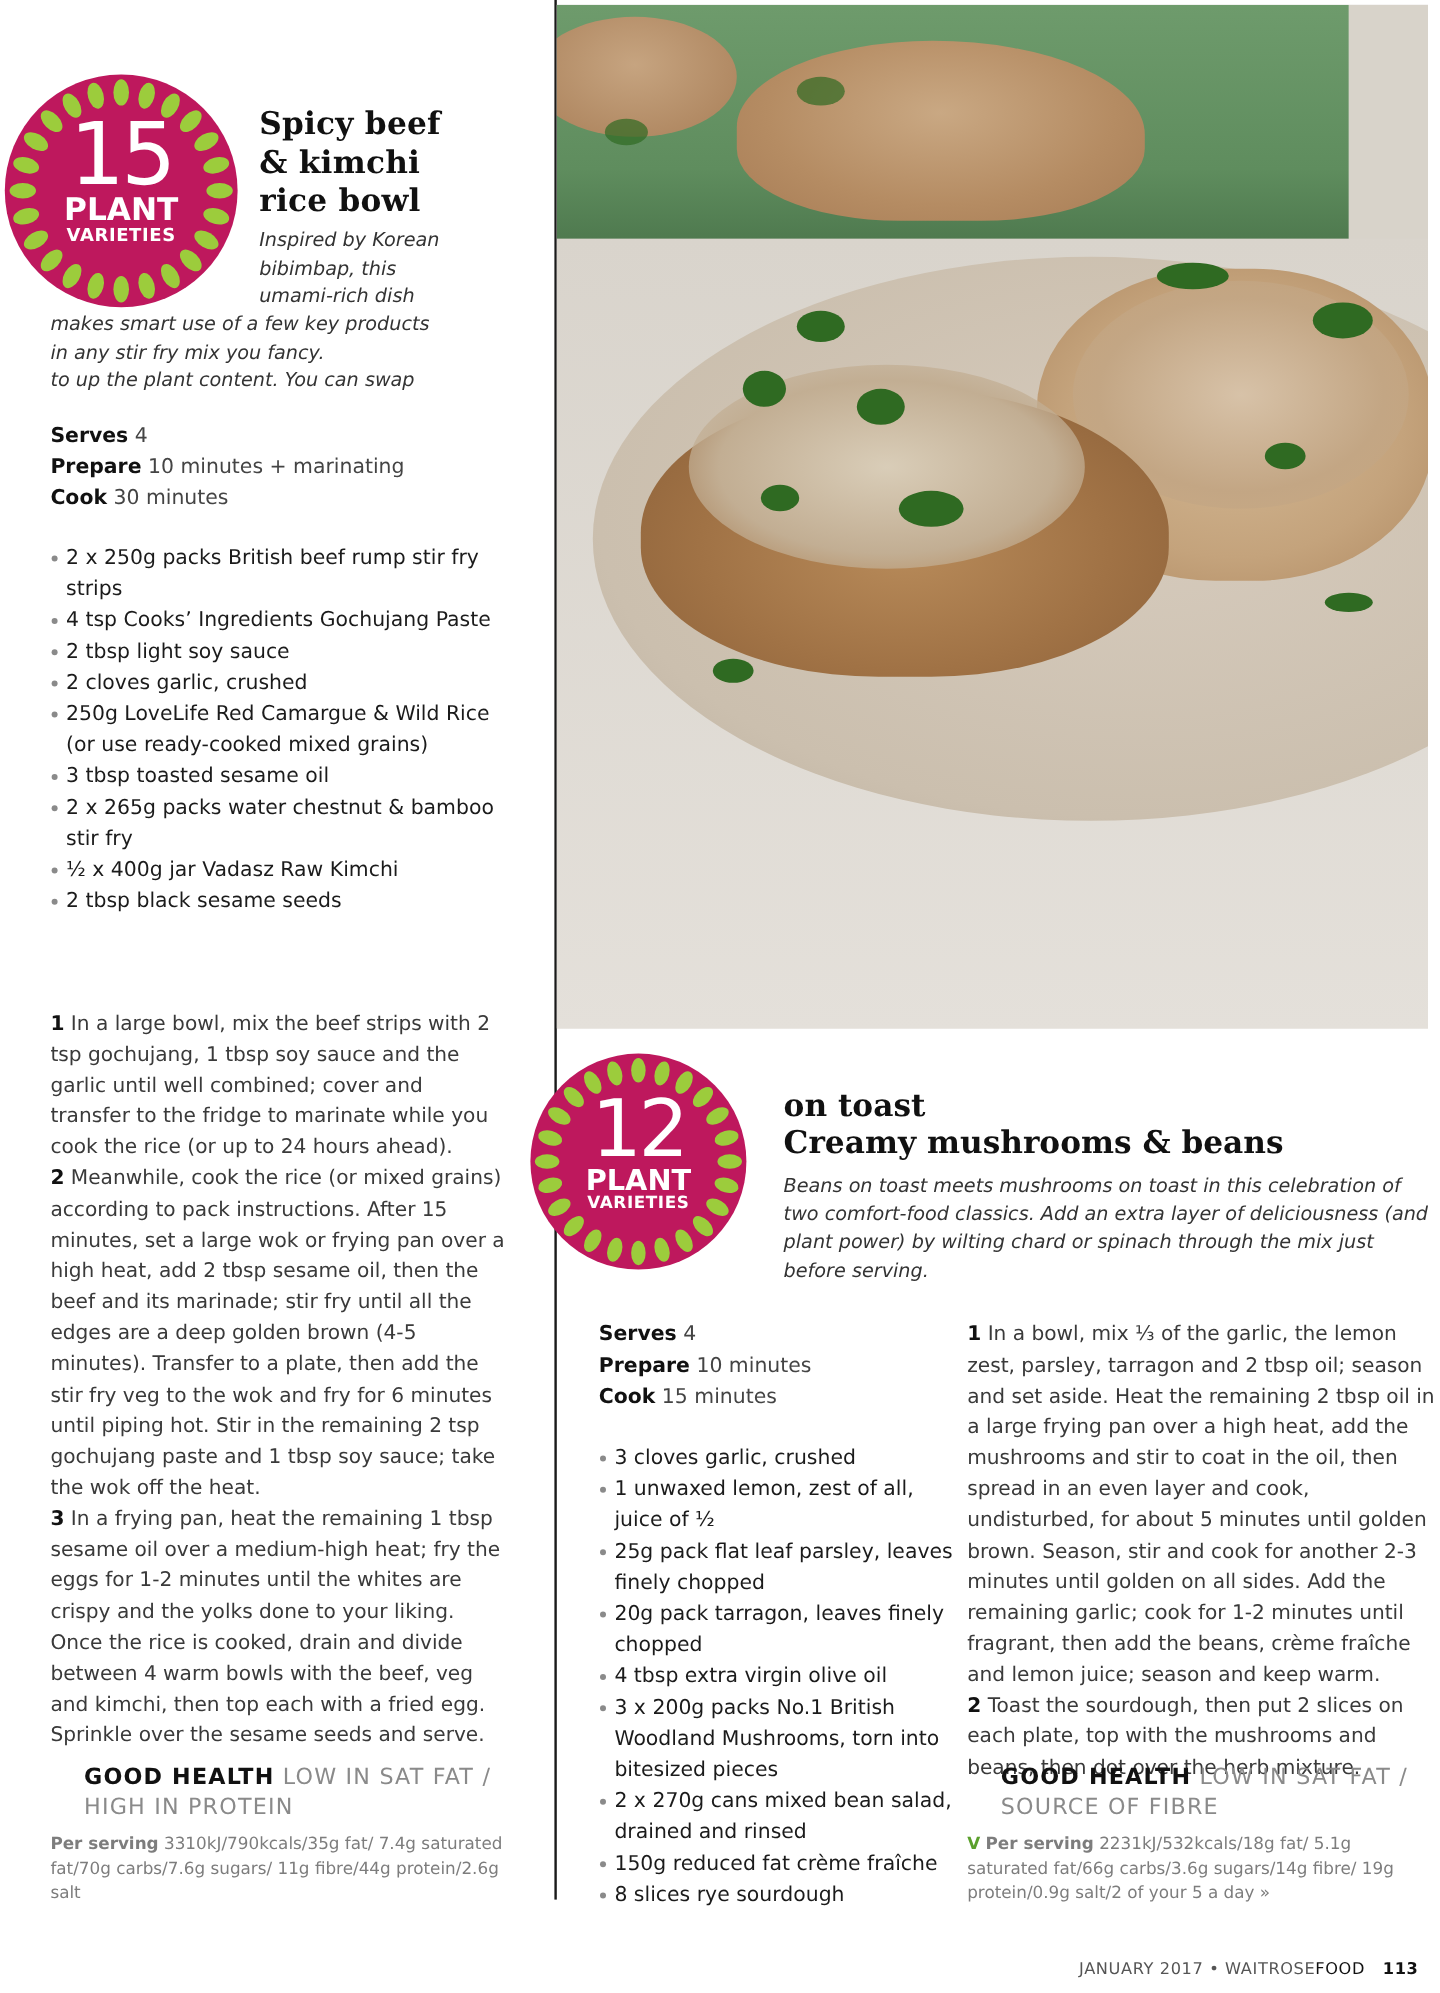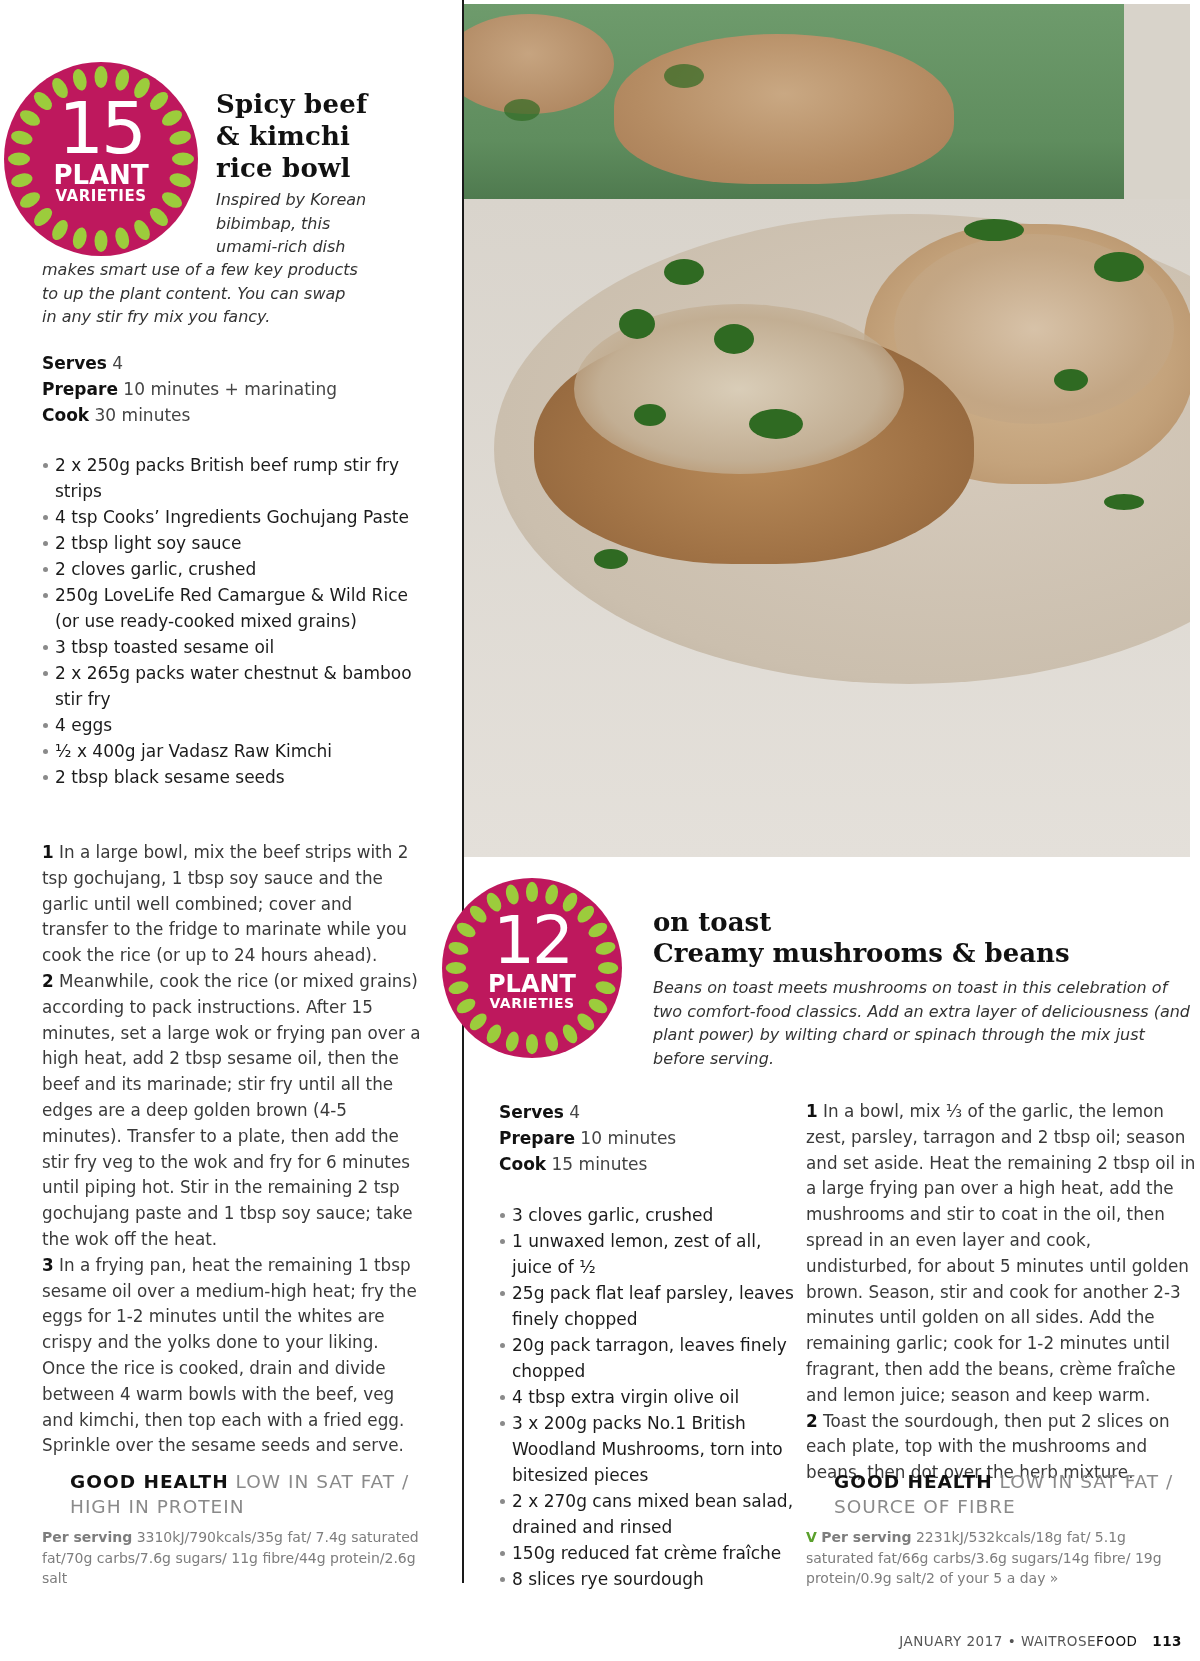--- a/index.html
+++ b/index.html
@@ -121,39 +121,38 @@
   <div>rice bowl</div>
 </h1>
 
 <div class="intro intro-left-a">
   <div>Inspired by Korean</div>
   <div>bibimbap, this</div>
   <div>umami-rich dish</div>
 </div>
 <div class="intro intro-left-b">
   <div>makes smart use of a few key products</div>
+  <div>in any stir fry mix you fancy.</div>
   <div>to up the plant content. You can swap</div>
-  <div>in any stir fry mix you fancy.</div>
 </div>
 
 <div class="meta meta-left">
   <div><b>Serves</b> <span>4</span></div>
   <div><b>Prepare</b> <span>10 minutes + marinating</span></div>
   <div><b>Cook</b> <span>30 minutes</span></div>
 </div>
 
 <ul class="ing ing-left">
   <li>2 x 250g packs British beef rump stir fry strips</li>
   <li>4 tsp Cooks’ Ingredients Gochujang Paste</li>
   <li>2 tbsp light soy sauce</li>
   <li>2 cloves garlic, crushed</li>
   <li>250g LoveLife Red Camargue &amp; Wild Rice (or use ready-cooked mixed grains)</li>
   <li>3 tbsp toasted sesame oil</li>
   <li>2 x 265g packs water chestnut &amp; bamboo stir fry</li>
-  <li>4 eggs</li>
   <li>½ x 400g jar Vadasz Raw Kimchi</li>
   <li>2 tbsp black sesame seeds</li>
 </ul>
 
 <div class="method method-left">
   <p><b>1</b> <span>In a large bowl, mix the beef strips with 2 tsp gochujang, 1 tbsp soy sauce and the garlic until well combined; cover and transfer to the fridge to marinate while you cook the rice (or up to 24 hours ahead).</span></p>
   <p><b>2</b> <span>Meanwhile, cook the rice (or mixed grains) according to pack instructions. After 15 minutes, set a large wok or frying pan over a high heat, add 2 tbsp sesame oil, then the beef and its marinade; stir fry until all the edges are a deep golden brown (4-5 minutes). Transfer to a plate, then add the stir fry veg to the wok and fry for 6 minutes until piping hot. Stir in the remaining 2 tsp gochujang paste and 1 tbsp soy sauce; take the wok off the heat.</span></p>
   <p><b>3</b> <span>In a frying pan, heat the remaining 1 tbsp sesame oil over a medium-high heat; fry the eggs for 1-2 minutes until the whites are crispy and the yolks done to your liking. Once the rice is cooked, drain and divide between 4 warm bowls with the beef, veg and kimchi, then top each with a fried egg. Sprinkle over the sesame seeds and serve.</span></p>
 </div>
 

